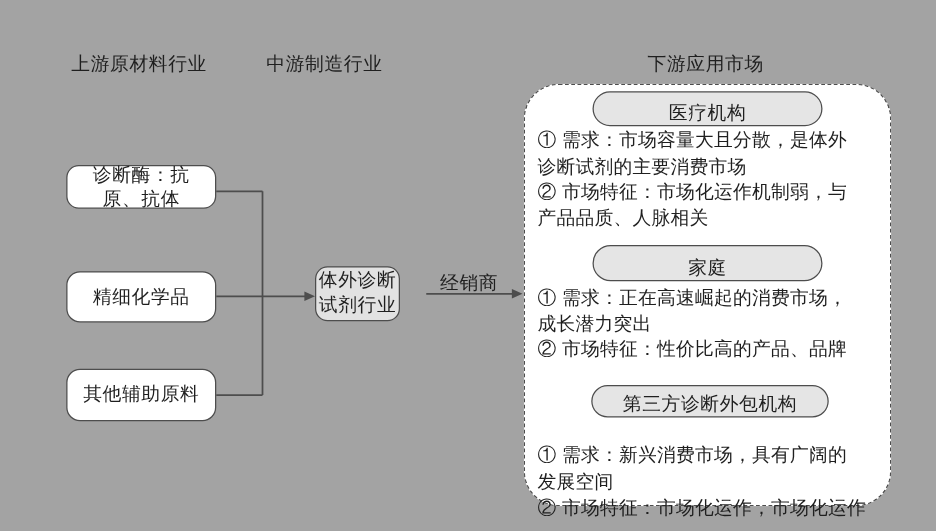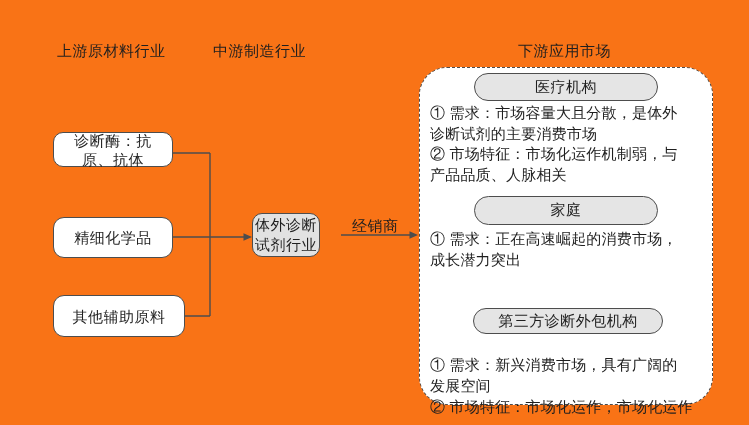--- a/index.html
+++ b/index.html
@@ -4,21 +4,21 @@
 <style>
   html, body {
     margin: 0;
     padding: 0;
     background: #ffffff;
   }
   .page {
     position: relative;
     width: 749px;
     height: 425px;
-    background: #f97316;
+    background: #a3a3a3;
     font-family: "Liberation Sans", sans-serif;
     color: #1f1f1f;
     overflow: hidden;
   }
   .hdr {
     position: absolute;
     font-size: 15px;
     letter-spacing: 0.5px;
     white-space: nowrap;
     color: #1f1f1f;
@@ -71,21 +71,21 @@
     border-radius: 28px;
     background: #ffffff;
   }
   .pill {
     position: absolute;
     box-sizing: border-box;
     border: 1.4px solid #4d4d4d;
     border-radius: 15px;
     background: #e5e5e5;
     display: flex;
-    align-items: center;
+    align-items: flex-end;
     justify-content: center;
     font-size: 15px;
     letter-spacing: 0.5px;
     white-space: nowrap;
   }
   .section-text {
     position: absolute;
     font-size: 15px;
     line-height: 20.5px;
     letter-spacing: 0.2px;
@@ -110,21 +110,21 @@
     <polygon points="418,235 409.5,231.2 409.5,238.8" fill="#4d4d4d"></polygon>
   </svg>
 
   <div class="ubox" style="left:53px; top:132px; width:120px; height:35px;border-radius:10px;">
     <div>诊断酶：抗</div>
     <div>原、抗体</div>
   </div>
   <div class="ubox" style="left:53px; top:217px; width:120px; height:41px;">
     <div>精细化学品</div>
   </div>
-  <div class="ubox" style="left:53px; top:295px; width:132px; height:42px;">
+  <div class="ubox" style="left:53px; top:295px; width:120px; height:42px;font-family:Liberation Mono, monospace;">
     <div>其他辅助原料</div>
   </div>
 
   <div class="mbox" style="left:252px; top:213px; width:68px; height:44px;">
     <div>体外诊断</div>
     <div>试剂行业</div>
   </div>
 
   <div class="flow-label" style="left:352px; top:217px;">经销商</div>
 
@@ -139,20 +139,21 @@
     <div>② 市场特征：市场化运作机制弱，与</div>
     <div>产品品质、人脉相关</div>
   </div>
 
   <div class="pill" style="left:474px; top:196px; width:184px; height:29px;">
     <span>家庭</span>
   </div>
   <div class="section-text" style="left:430px; top:229px;">
     <div>① 需求：正在高速崛起的消费市场，</div>
     <div>成长潜力突出</div>
+    <div>② 市场特征：性价比高的产品、品牌</div>
   </div>
 
   <div class="pill" style="left:473px; top:308px; width:190px; height:26px; border-radius:13px;">
     <span>第三方诊断外包机构</span>
   </div>
   <div class="section-text" style="left:430px; top:354px; line-height:21px;">
     <div>① 需求：新兴消费市场，具有广阔的</div>
     <div>发展空间</div>
     <div>② 市场特征：市场化运作，市场化运作</div>
   </div>

